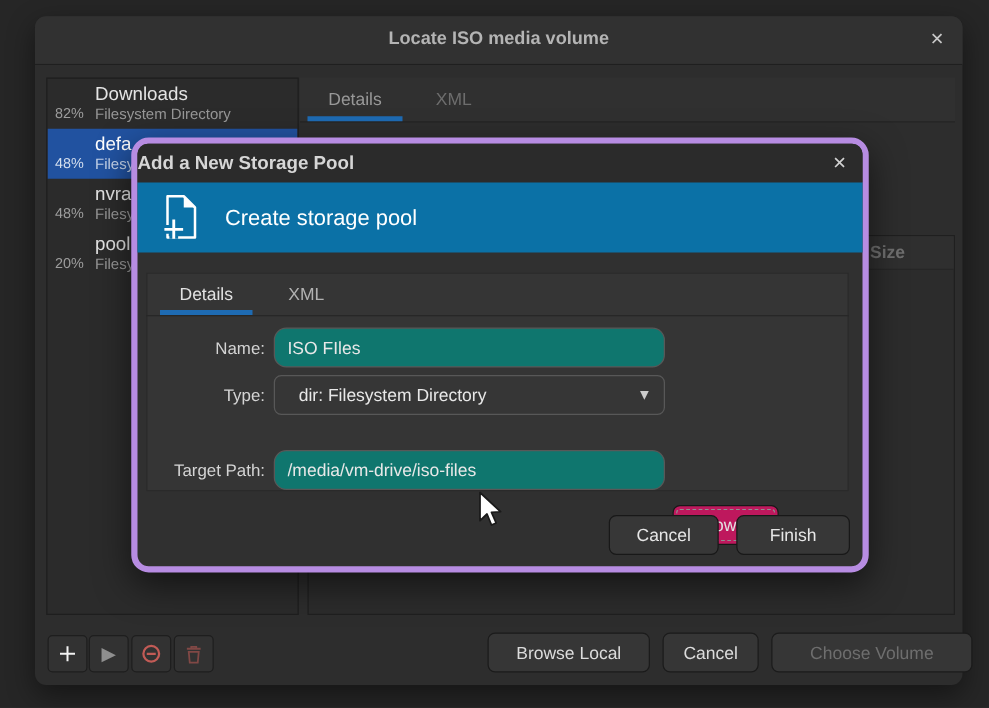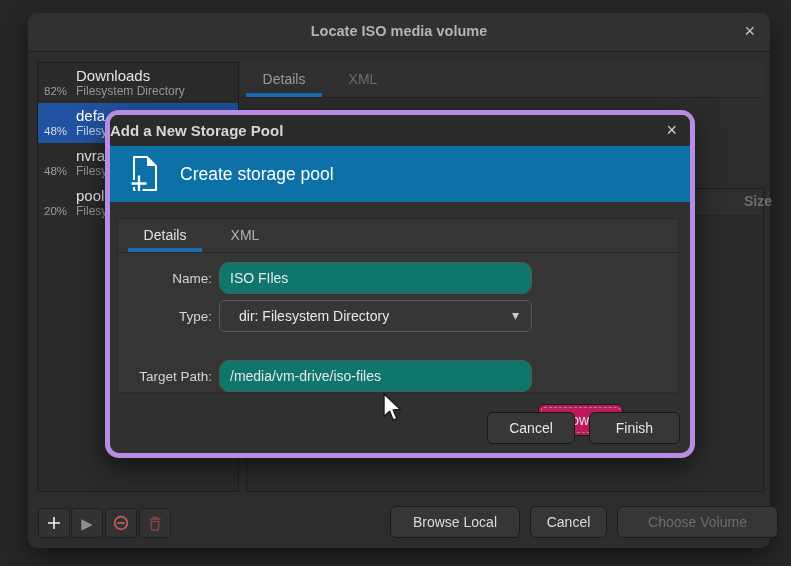--- a/index.html
+++ b/index.html
@@ -32,21 +32,21 @@
   .tabbar{position:absolute;left:212px;top:49px;right:6px;height:35px;background:#303030;
        border-bottom:1px solid #232323;}
   .mtab{position:absolute;top:0;height:34px;line-height:34px;text-align:center;font-size:14px;}
   .mtab-details{left:6px;width:76px;color:#989898;}
   .mtab-xml{left:100px;width:46px;color:#6d6d6d;}
   .mtab-underline{position:absolute;left:6px;top:31px;width:76px;height:4px;background:#1e6bb3;}
   
   .rightbox{position:absolute;left:218px;top:175px;right:6px;height:304px;
        background:#2c2c2c;border:1px solid #1f1f1f;box-sizing:border-box;}
   .rightbox-header{position:relative;height:26px;background:#2f2f2f;border-bottom:1px solid #262626;}
-  .size-label{position:absolute;left:449px;top:4px;font-size:14px;font-weight:bold;color:#6f6f6f;padding-left:48px;}
+  .size-label{position:absolute;left:449px;top:4px;font-size:14px;font-weight:bold;color:#6f6f6f;}
   
   .tbtn{position:absolute;top:495px;width:32px;height:30px;background:#323232;
        border:1px solid #1e1e1e;border-radius:4px;box-sizing:border-box;
        display:flex;align-items:center;justify-content:center;}
   .tbtn svg{display:block;}
   .play-glyph{color:#8f8f8f;font-size:15px;line-height:1;}
   
   .fbtn{position:absolute;top:493px;height:32px;background:#363636;border:1px solid #1b1b1b;
        border-radius:6px;box-sizing:border-box;color:#dcdcdc;font-size:14px;
        display:flex;align-items:center;justify-content:center;}

